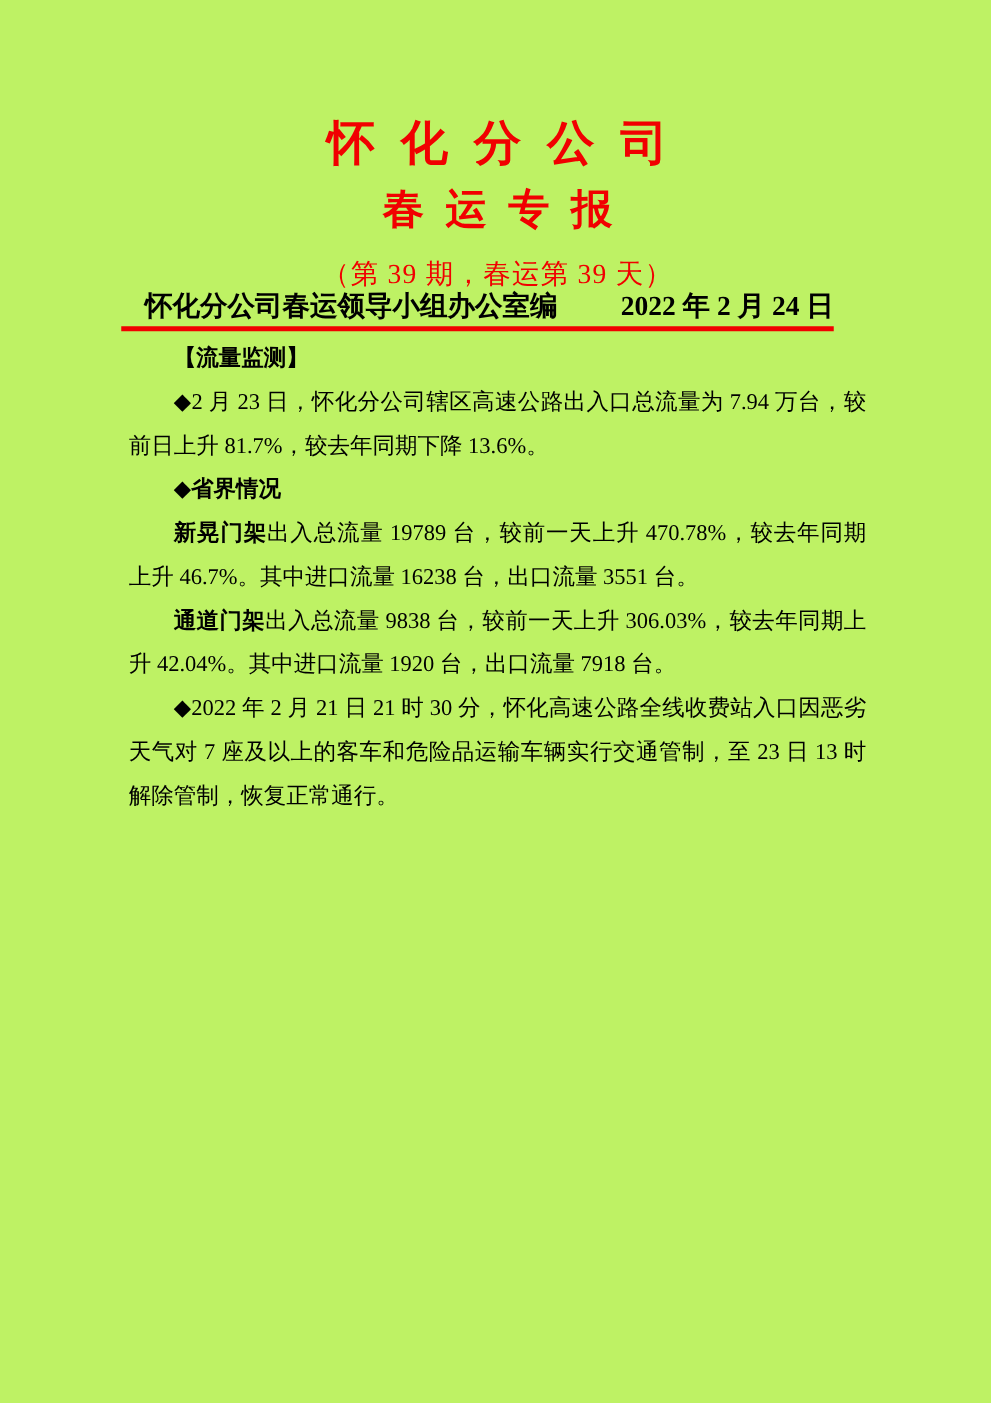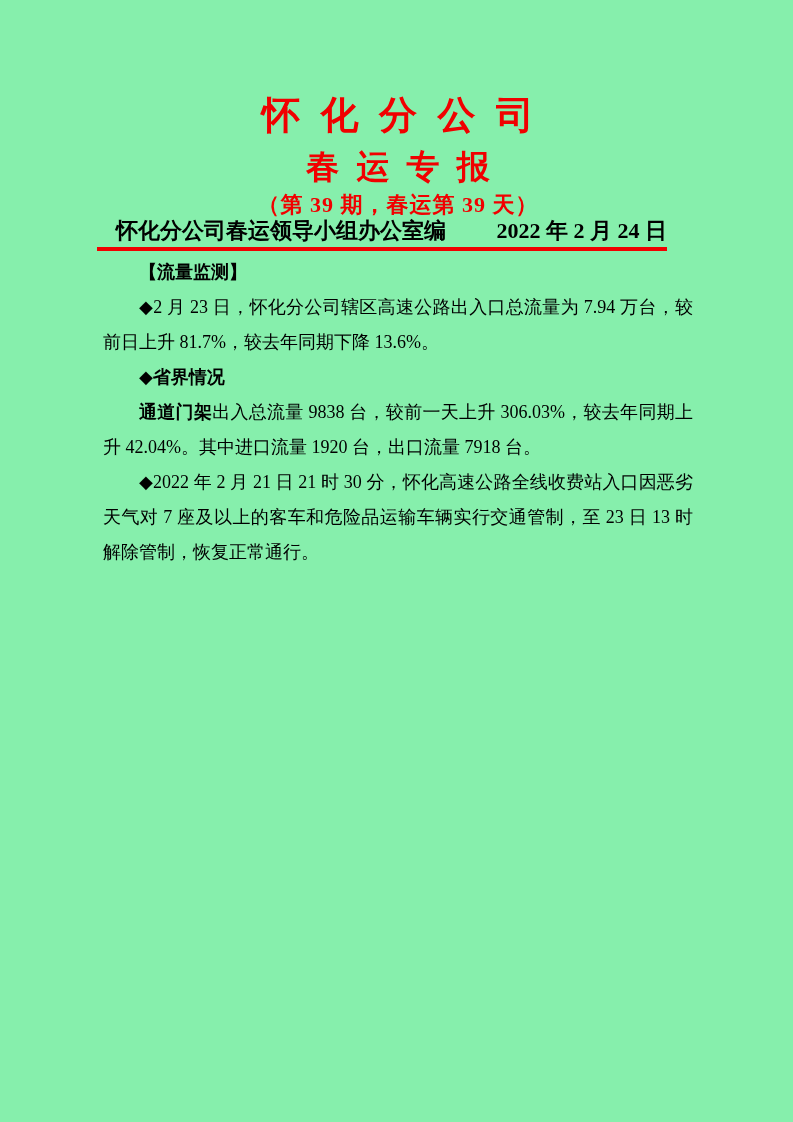--- a/index.html
+++ b/index.html
@@ -13,21 +13,21 @@
     font-family: "Liberation Serif", "DejaVu Serif", serif;
     color: #000000;
     overflow: hidden;
   }
   .page {
     position: relative;
     box-sizing: border-box;
     width: 793px;
     height: 1122px;
     padding: 94px 100px 0 103px;
-    background: #86efac;
+    background: #bef264;
   }
   
   .title-main {
     font-family: "Liberation Sans", "DejaVu Sans", sans-serif;
     font-weight: bold;
     font-size: 38px;
     line-height: 43px;
     letter-spacing: 5px;
     text-indent: 5px;
     text-align: center;
@@ -40,27 +40,27 @@
     font-size: 33px;
     line-height: 39px;
     letter-spacing: 4px;
     text-indent: 4px;
     text-align: center;
     color: #f10000;
     margin-top: 10px;
     white-space: nowrap;
   }
   .issue-line {
-    font-weight: bold;
+    font-weight: normal;
     font-size: 22px;
     line-height: 26px;
     letter-spacing: 1px;
     text-align: center;
     color: #f10000;
-    margin-top: 6px;
+    margin-top: 20px;
     white-space: nowrap;
   }
   .editor-row {
     display: flex;
     justify-content: space-between;
     align-items: baseline;
     font-weight: bold;
     font-size: 22px;
     line-height: 26px;
     padding: 0 26px 0 13px;
@@ -111,19 +111,20 @@
       <span>2022 年 2 月 24 日</span>
     </div>
     <div class="header-rule"></div>
   </div>
 
   <div class="content">
 
     <p class="sec-heading">【流量监测】</p>
     <p>◆2 月 23 日，怀化分公司辖区高速公路出入口总流量为 7.94 万台，较前日上升 81.7%，较去年同期下降 13.6%。</p>
     <p class="sub-heading">◆省界情况</p>
+    <p><span class="gantry-lead">新晃门架</span><span>出入总流量 19789 台，较前一天上升 470.78%，较去年同期上升 46.7%。其中进口流量 16238 台，出口流量 3551 台。</span></p>
     <p><span class="gantry-lead">通道门架</span><span>出入总流量 9838 台，较前一天上升 306.03%，较去年同期上升 42.04%。其中进口流量 1920 台，出口流量 7918 台。</span></p>
 
     <p>◆2022 年 2 月 21 日 21 时 30 分，怀化高速公路全线收费站入口因恶劣天气对 7 座及以上的客车和危险品运输车辆实行交通管制，至 23 日 13 时解除管制，恢复正常通行。</p>
 
 
   </div>
 </div>
 
 </body></html>

